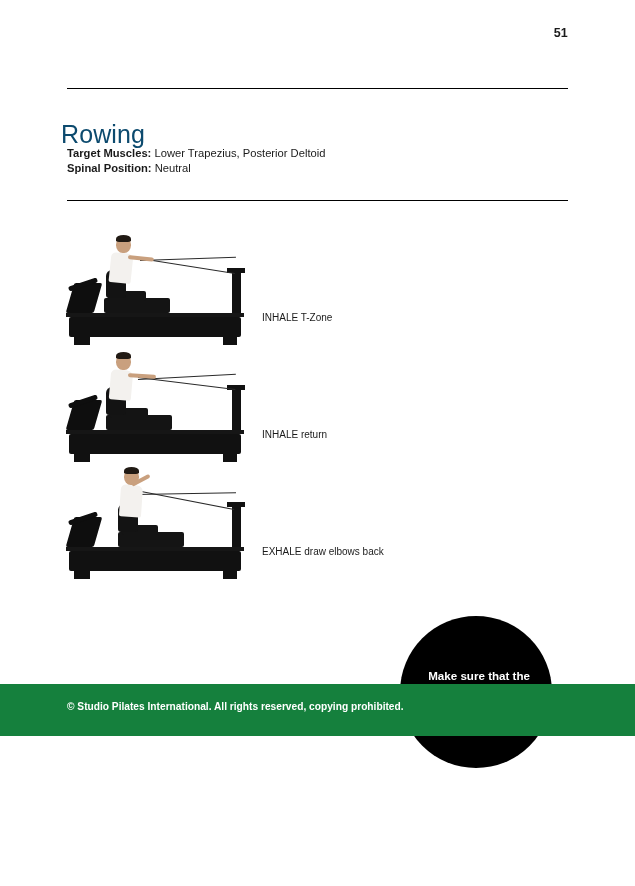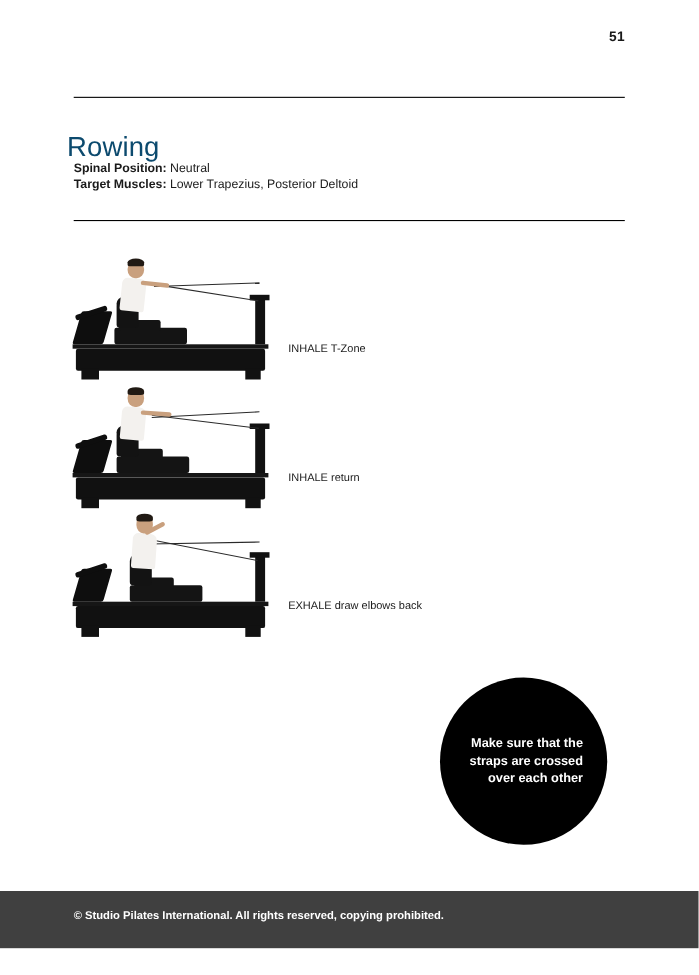--- a/index.html
+++ b/index.html
@@ -11,22 +11,23 @@
     height: 886px;
     background: #ffffff;
     font-family: "Liberation Sans", sans-serif;
     color: #1a1a1a;
     position: relative;
     overflow: hidden;
   }
   .page {
     position: relative;
     width: 635px;
-    height: 862px;
+    height: 736px;
     box-sizing: border-box;
+    text-decoration: underline;
   }
   .page-number {
     position: absolute;
     top: 26px;
     right: 67px;
     font-size: 12.5px;
     font-weight: bold;
     color: #1a1a1a;
     letter-spacing: 0.2px;
   }
@@ -231,21 +232,21 @@
     font-weight: bold;
   }
 
   
   .footer {
     position: absolute;
     left: 0;
     bottom: 0;
     width: 635px;
     height: 52px;
-    background: #404040;
+    background: #15803d;
   }
   .footer-text {
     position: absolute;
     left: 67px;
     top: 17px;
     color: #fff;
     font-size: 10.2px;
     font-weight: bold;
   }
 </style>
@@ -254,22 +255,22 @@
 
 <div class="page">
 
   <div class="page-number">51</div>
 
   <div class="rule rule-top"></div>
 
   <h1 class="title">Rowing</h1>
 
   <div class="meta">
+    <div><b>Target Muscles:</b><span> Lower Trapezius, Posterior Deltoid</span></div>
     <div><b>Spinal Position:</b><span> Neutral</span></div>
-    <div><b>Target Muscles:</b><span> Lower Trapezius, Posterior Deltoid</span></div>
   </div>
 
   <div class="rule rule-bottom"></div>
 
   <div class="steps">
 
     <div class="step">
       <div class="photo">
         <div class="reformer-base"></div>
         <div class="reformer-foot-l"></div>

